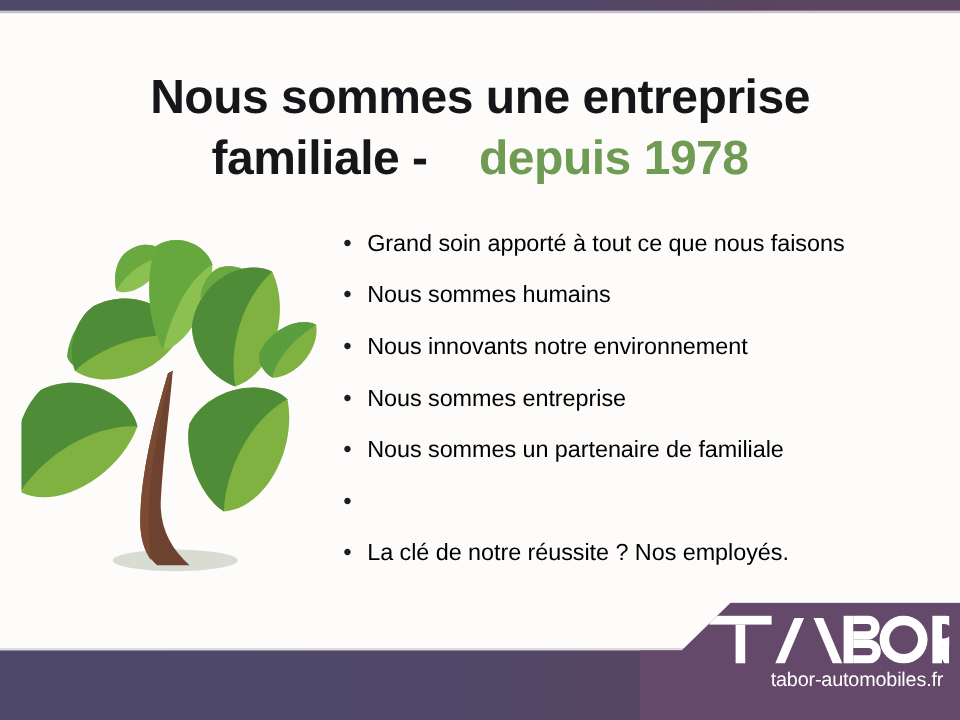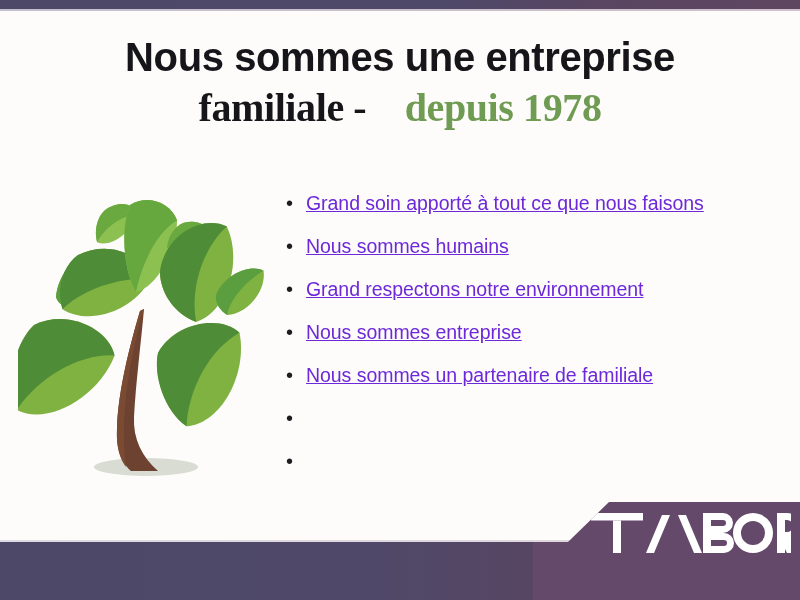--- a/index.html
+++ b/index.html
@@ -38,22 +38,23 @@
     width: 800px;
     text-align: center;
     line-height: 1.06;
   }
   .title-line {
     font-size: 40px;
     font-weight: bold;
     letter-spacing: -0.4px;
     color: #16161a;
     white-space: nowrap;
-  }
-  .title-line-2 { margin-top: 9px; font-family: Liberation Serif, serif; }
+    margin-top: 24px;
+  }
+  .title-line-2 { margin-top: 9px; }
   .title-accent { color: #6f9b52; }
 
   
   .bullets {
     position: absolute;
     left: 286px; top: 190px;
     width: 490px;
   }
   .bullet-row {
     display: flex;
@@ -64,24 +65,23 @@
     width: 20px;
     flex: 0 0 20px;
     font-size: 20px;
     line-height: 26px;
     color: #1d1d1f;
     text-align: left;
   }
   .bullet-text {
     font-size: 19.5px;
     line-height: 26px;
-    color: #6d28d9;
+    color: #000000;
     letter-spacing: -0.05px;
     white-space: nowrap;
-    text-decoration: underline;
   }
 
   
   .tree-art {
     position: absolute;
     left: 18px; top: 185px;
     width: 265px; height: 300px;
   }
 
   
@@ -208,35 +208,36 @@
     <div class="bullet-row">
       <span class="bullet-dot">•</span>
       <span class="bullet-text">Grand soin apporté à tout ce que nous faisons</span>
     </div>
     <div class="bullet-row">
       <span class="bullet-dot">•</span>
       <span class="bullet-text">Nous sommes humains</span>
     </div>
     <div class="bullet-row">
       <span class="bullet-dot">•</span>
-      <span class="bullet-text">Grand respectons notre environnement</span>
+      <span class="bullet-text">Nous innovants notre environnement</span>
     </div>
     <div class="bullet-row">
       <span class="bullet-dot">•</span>
       <span class="bullet-text">Nous sommes entreprise</span>
     </div>
     <div class="bullet-row">
       <span class="bullet-dot">•</span>
       <span class="bullet-text">Nous sommes un partenaire de familiale</span>
     </div>
     <div class="bullet-row">
       <span class="bullet-dot">•</span>
     </div>
     <div class="bullet-row">
       <span class="bullet-dot">•</span>
+      <span class="bullet-text">La clé de notre réussite ? Nos employés.</span>
     </div>
   </div>
 
   <div class="bottom-hairline"></div>
   <div class="bottom-band"></div>
 
   <div class="logo-plate">
     <div class="logo-inner">
       <div class="wordmark">
         <svg viewBox="0 0 200 40" width="200" height="40" xmlns="http://www.w3.org/2000/svg">
@@ -254,16 +255,17 @@
 
             <path d="M162,0 a20,20 0 1 1 0,40 a20,20 0 1 1 0,-40 z
                      M162,8 a12,12 0 1 0 0,24 a12,12 0 1 0 0,-24 z"></path>
 
             <rect x="186" y="0" width="8" height="40"></rect>
             <path d="M194,0 h2 a13,13 0 0 1 0,26 h-2 v-7 h2 a6,6 0 0 0 0,-12 h-2 z"></path>
             <polygon points="196,24 200,24 200,40 196,40 191,30"></polygon>
           </g>
         </svg>
       </div>
+      <div class="logo-url">tabor-automobiles.fr</div>
     </div>
   </div>
 
 </div>
 
 </body></html>

